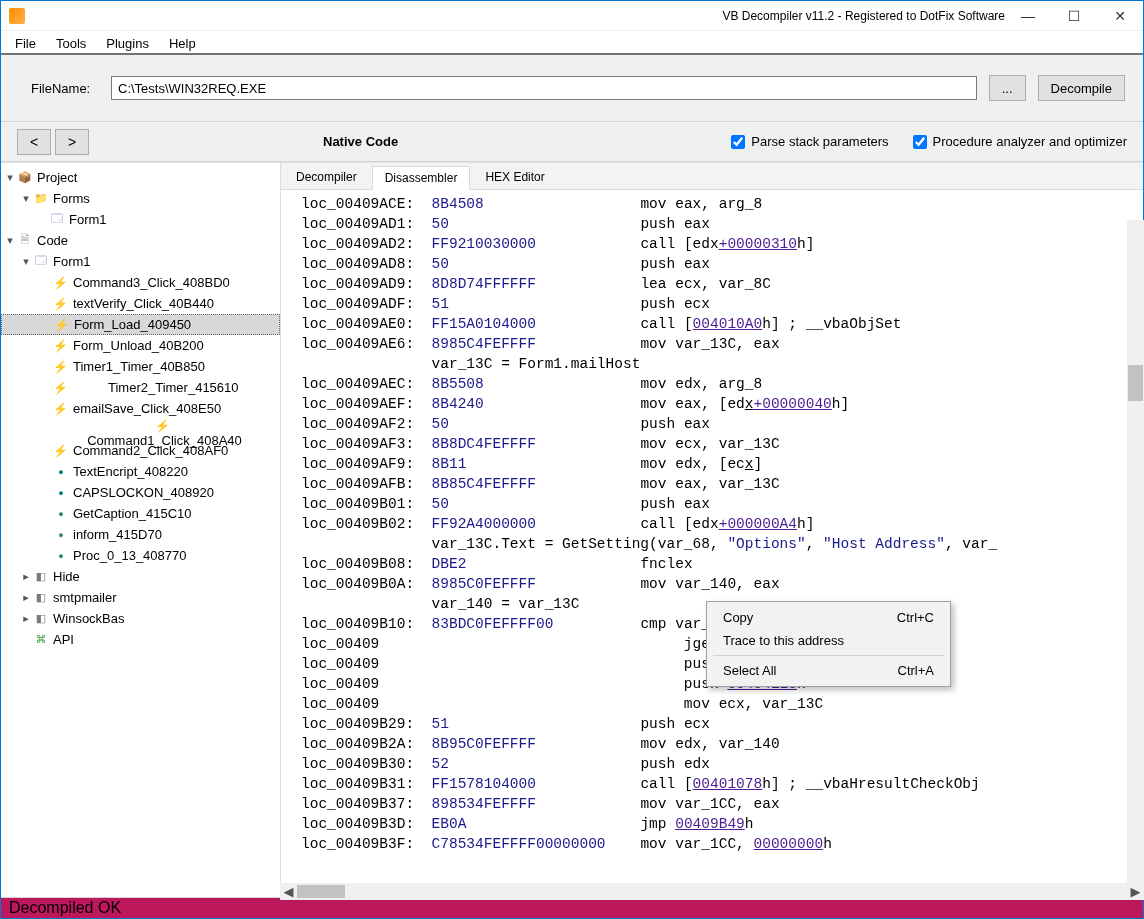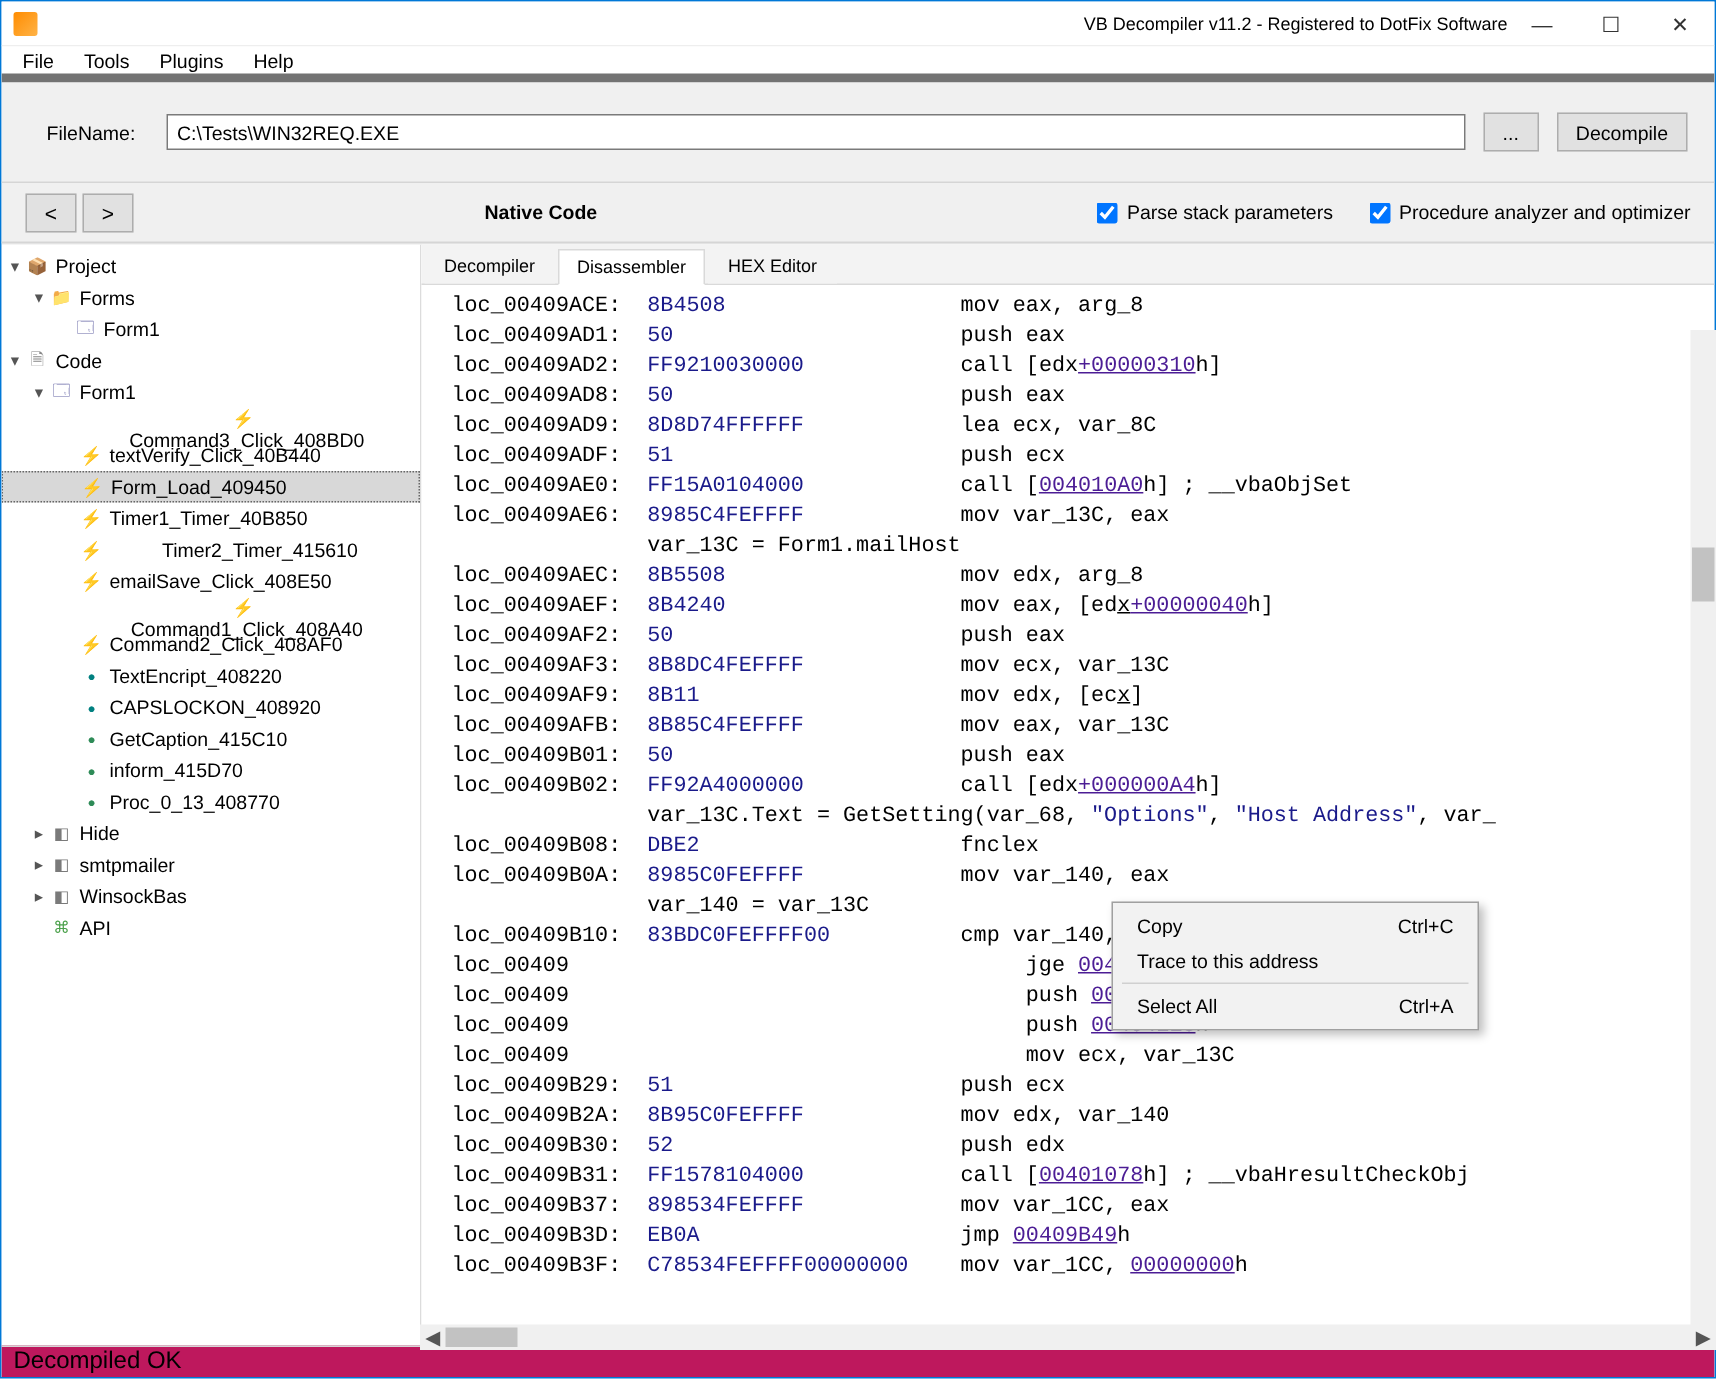--- a/index.html
+++ b/index.html
@@ -1,21 +1,21 @@
 <!DOCTYPE html>
 <html><head>
 <meta charset="utf-8">
 <style>
 * { box-sizing: border-box; margin: 0; padding: 0; }
 body { font-family: "Segoe UI", Tahoma, sans-serif; font-size: 13px; background: #fff; width: 1144px; height: 919px; overflow: hidden; display: flex; flex-direction: column; border: 1px solid #0078d7; }
 .titlebar { height: 30px; background: #fff; display: flex; align-items: center; padding: 0 0 0 8px; border-bottom: 1px solid #eee; }
 .titlebar .app-icon { width: 16px; height: 16px; background: linear-gradient(135deg, #ff8c00, #ffb347); border-radius: 2px; margin-right: 8px; }
 .titlebar .title-text { flex: 1; font-size: 12px; text-align: right; }
 .win-btn { width: 46px; height: 30px; display: flex; align-items: center; justify-content: center; font-size: 14px; color: #333; }
-.menubar { height: 24px; background: #fff; display: flex; align-items: flex-start; padding: 0 4px; border-bottom: 6px solid #737373; }
+.menubar { height: 24px; background: #fff; display: flex; align-items: flex-end; padding: 0 4px; border-bottom: 2px solid #737373; }
 .menubar .menu-item { padding: 2px 10px; font-size: 13px; }
 .file-row { background: #f0f0f0; padding: 20px 18px 20px 30px; display: flex; align-items: center; gap: 12px; border-bottom: 1px solid #d5d5d5; }
 .file-row label { font-size: 13px; min-width: 68px; }
 .file-row input { flex: 1; height: 24px; border: 1px solid #7a7a7a; padding: 0 6px; font-size: 13px; background: #fff; }
 .file-row .browse, .file-row .decompile { height: 26px; border: 1px solid #adadad; background: #e1e1e1; padding: 0 12px; font-size: 13px; }
 .nav-row { background: #f0f0f0; display: flex; align-items: center; height: 40px; padding: 4px 16px; border-bottom: 1px solid #d5d5d5; }
 .nav-btn { width: 34px; height: 26px; border: 1px solid #adadad; background: #e1e1e1; display: flex; align-items: center; justify-content: center; margin-right: 4px; font-size: 14px; }
 .nav-title { flex: 0 0 auto; font-weight: bold; margin-left: 230px; margin-right: auto; text-align: right; }
 .chk { display: flex; align-items: center; gap: 6px; margin-left: 24px; font-size: 13px; }
 .chk input { width: 14px; height: 14px; }
@@ -38,21 +38,21 @@
 .tabs { display: flex; border-bottom: 1px solid #d9d9d9; background: #f3f3f3; padding: 2px 2px 0 2px; font-size: 12px; }
 .tab { padding: 4px 12px; border: 1px solid transparent; border-bottom: none; background: #f3f3f3; margin-right: 2px; }
 .tab.active { background: #fff; border: 1px solid #d9d9d9; border-bottom: 1px solid #fff; position: relative; top: 1px; }
 .code-view { flex: 1; overflow: auto; font-family: Consolas, "Courier New", monospace; font-size: 14.5px; line-height: 20px; white-space: pre; padding: 4px 6px 4px 20px; position: relative; }
 .code-line { white-space: pre; }
 .kw { font-weight: normal; }
 .hex { color: #1a1a8a; }
 .str { color: #1a1a8a; }
 .num { color: #4c1d95; }
 .u { text-decoration: underline; }
-.ctxmenu { position: absolute; left: 460px; top: 438px; width: 245px; background: #f2f2f2; border: 1px solid #a0a0a0; box-shadow: 3px 3px 6px rgba(0,0,0,0.25); padding: 4px 2px; font-size: 13px; z-index: 10; }
+.ctxmenu { position: absolute; left: 425px; top: 438px; width: 245px; background: #f2f2f2; border: 1px solid #a0a0a0; box-shadow: 3px 3px 6px rgba(0,0,0,0.25); padding: 4px 2px; font-size: 13px; z-index: 10; }
 .ctxmenu .ci { display: flex; justify-content: space-between; padding: 4px 14px; }
 .ctxmenu .sep { height: 1px; background: #d0d0d0; margin: 3px 4px; }
 .scrollbar-r { position: absolute; right: 0; top: 220px; width: 17px; bottom: 19px; background: #f0f0f0; }
 .scrollbar-r .thumb { position: absolute; left: 1px; right: 1px; top: 145px; height: 36px; background: #c2c2c2; }
 .scrollbar-b { position: absolute; left: 280px; right: 0; bottom: 19px; height: 17px; background: #f0f0f0; display: flex; align-items: center; }
 .scrollbar-b .ar { width: 17px; text-align: center; color: #555; }
 .scrollbar-b .track { flex:1; height: 15px; position: relative; }
 .scrollbar-b .thumb { position: absolute; top:1px; bottom:1px; left: 0; width: 48px; background: #c2c2c2; }
 .status { height: 21px; background: #be185d; border-top: 1px solid #d5d5d5; padding: 1px 8px; font-size: 16px; display:flex; align-items:center;}
 </style>
@@ -115,31 +115,35 @@
         <span class="twisty">▾</span>
         <span class="ic ic-code"></span>
         <span>Code</span>
       </div>
     <div class="row" style="padding-left:18px">
         <span class="twisty">▾</span>
         <span class="ic ic-form"></span>
         <span>Form1</span>
       </div>
     <div id="proc-list">
-        <div class="row" style="padding-left: 52px; flex-direction: column;">
+        <div class="row" style="padding-left: 52px;">
           <span class="ic ic-evt"></span>
           <span>Command3_Click_408BD0</span>
         </div>
         <div class="row" style="padding-left: 52px;">
           <span class="ic ic-evt"></span>
           <span>textVerify_Click_40B440</span>
         </div>
         <div class="row sel" style="padding-left: 52px;">
           <span class="ic ic-evt"></span>
           <span>Form_Load_409450</span>
+        </div>
+        <div class="row" style="padding-left: 52px;">
+          <span class="ic ic-evt"></span>
+          <span>Form_Unload_40B200</span>
         </div>
         <div class="row" style="padding-left: 52px;">
           <span class="ic ic-evt"></span>
           <span>Timer1_Timer_40B850</span>
         </div>
         <div class="row" style="padding-left: 52px; gap: 35px;">
           <span class="ic ic-evt"></span>
           <span>Timer2_Timer_415610</span>
         </div>
         <div class="row" style="padding-left: 52px;">

